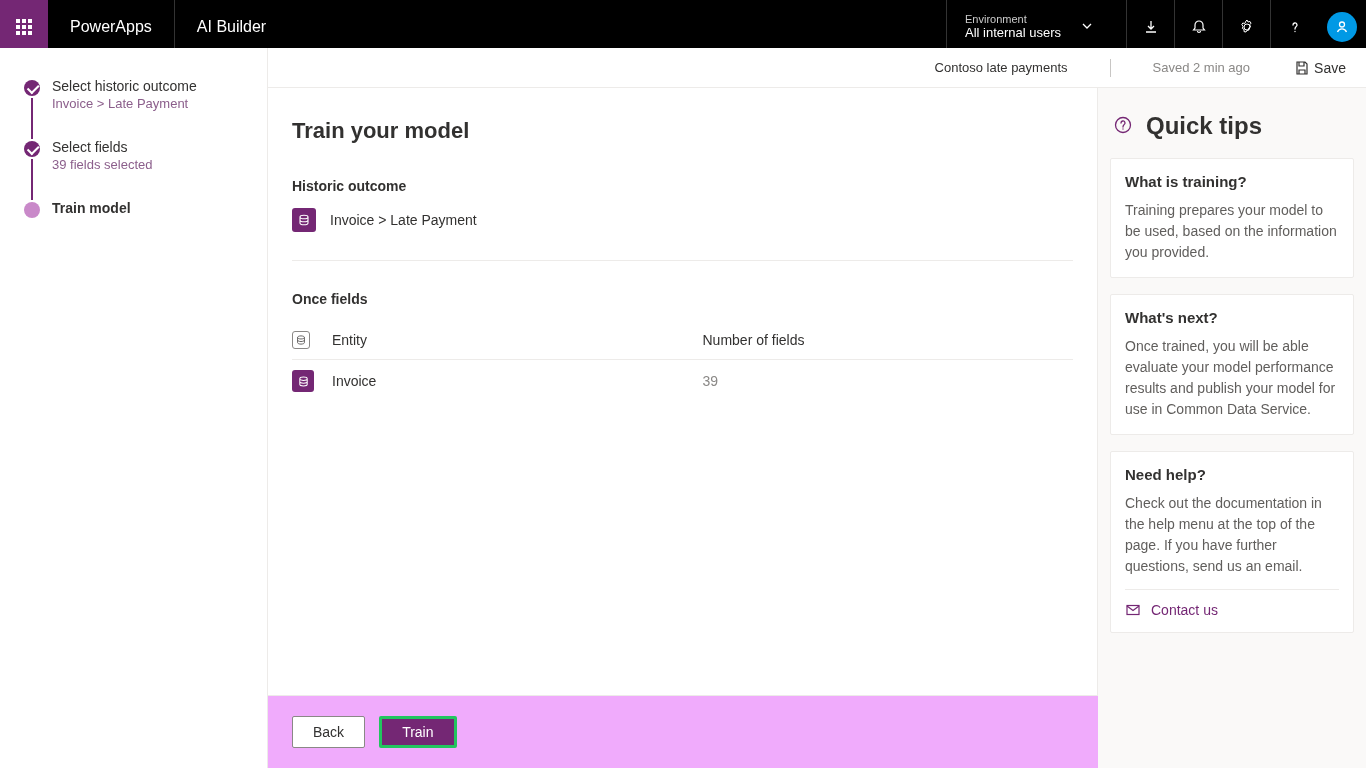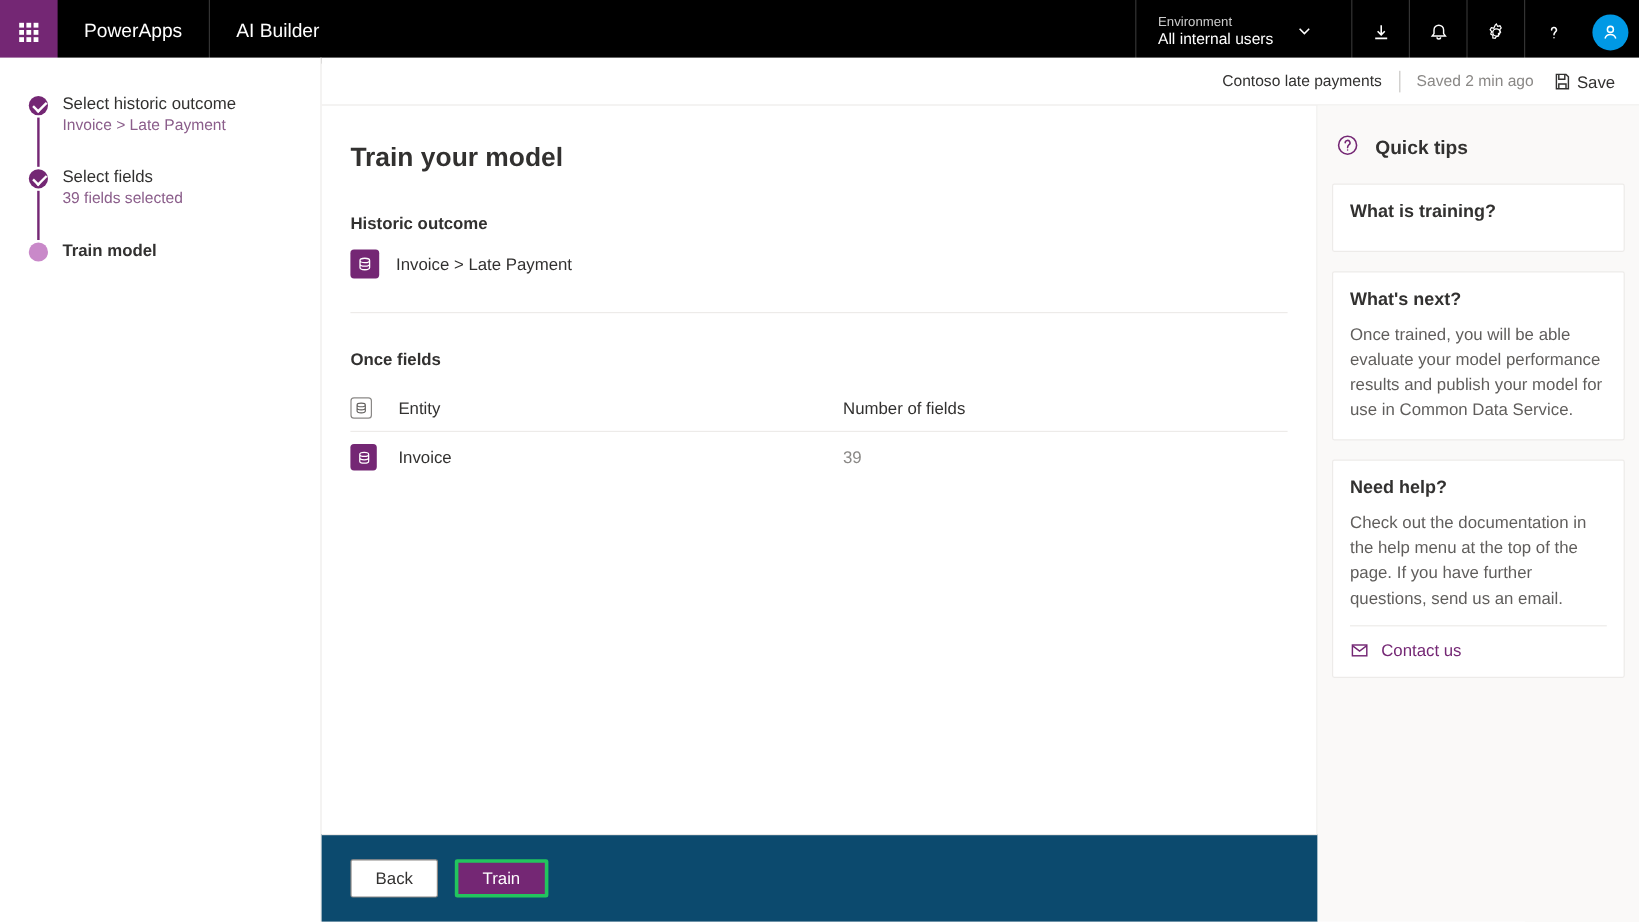--- a/index.html
+++ b/index.html
@@ -76,20 +76,21 @@
     top: 48px;
     left: 268px;
     right: 0;
     height: 40px;
     display:flex;
     align-items:center;
     justify-content:flex-end;
     padding: 0 20px 0 10px;
     border-bottom: 1px solid #edebe9;
     background: #fff;
+    gap: 28px;
   }
   .model-name { font-size: 13px; color:#323130; }
   .subbar-divider {
     width:1px; height:18px; background:#c8c6c4; margin: 0 14px;
   }
   .saved-text { font-size: 13px; color:#8a8886; }
   .save-btn {
     display:flex; align-items:center;
     margin-left: 16px; cursor:pointer;
     font-size: 14px; color:#323130;
@@ -167,21 +168,21 @@
   .table-field-count { color:#8a8886; }
 
   
   .footer {
     position:absolute;
     left:268px; right:268px; bottom:0;
     height:73px;
     display:flex; align-items:center;
     padding: 0 24px;
     border-top:1px solid #edebe9;
-    background:#0c4a6e;
+    background:#f0abfc;
   }
   .btn {
     height:32px; padding:0 20px; font-size:14px;
     border-radius:2px; cursor:pointer;
   }
   .btn-secondary {
     background:#fff; border:1px solid #8a8886; color:#323130;
     margin-right: 14px;
   }
   .btn-primary {
@@ -192,21 +193,21 @@
   .rightpanel {
     position:absolute;
     top:88px; right:0; bottom:0;
     width:268px;
     background:#faf9f8;
     padding: 18px 12px;
     overflow:auto;
   }
   .tips-title {
     display:flex; align-items:center;
-    font-size:16px; font-weight:600; margin:6px 4px 18px 4px;
+    font-size:24px; font-weight:600; margin:6px 4px 18px 4px;
   }
   .tips-title-icon { margin-right:14px; color:#742774; }
   .tip-card {
     background:#fff; border:1px solid #edebe9; border-radius:2px;
     padding: 14px 14px; margin-bottom: 16px;
   }
   .tip-card-title { font-size:15px; font-weight:600; margin-bottom:10px; }
   .tip-card-body { font-size:14px; color:#605e5c; line-height:1.5; }
   .tip-link { display:flex; align-items:center; margin-top:12px; color:#742774; cursor:pointer; }
   .tip-link svg { margin-right:10px; }
@@ -359,20 +360,21 @@
       <svg width="18" height="18" viewBox="0 0 18 18">
           <circle cx="9" cy="9" r="7.5" stroke="#742774" stroke-width="1.3" fill="none"></circle>
           <path d="M7 7a2 2 0 1 1 3 1.7C9.3 9.3 9 9.8 9 11M9 13v.01" stroke="#742774" stroke-width="1.3" fill="none" stroke-linecap="round"></path>
         </svg>
     </span>
     <span>Quick tips</span>
   </div>
 
   <div class="tip-card">
     <div class="tip-card-title">What is training?</div>
+    <div class="tip-card-body">Training prepares your model to be used, based on the information you provided.</div>
   </div>
 
   <div class="tip-card">
     <div class="tip-card-title">What's next?</div>
     <div class="tip-card-body">Once trained, you will be able evaluate your model performance results and publish your model for use in Common Data Service.</div>
   </div>
 
   <div class="tip-card">
     <div class="tip-card-title">Need help?</div>
     <div class="tip-card-body">Check out the documentation in the help menu at the top of the page. If you have further questions, send us an email.</div>

